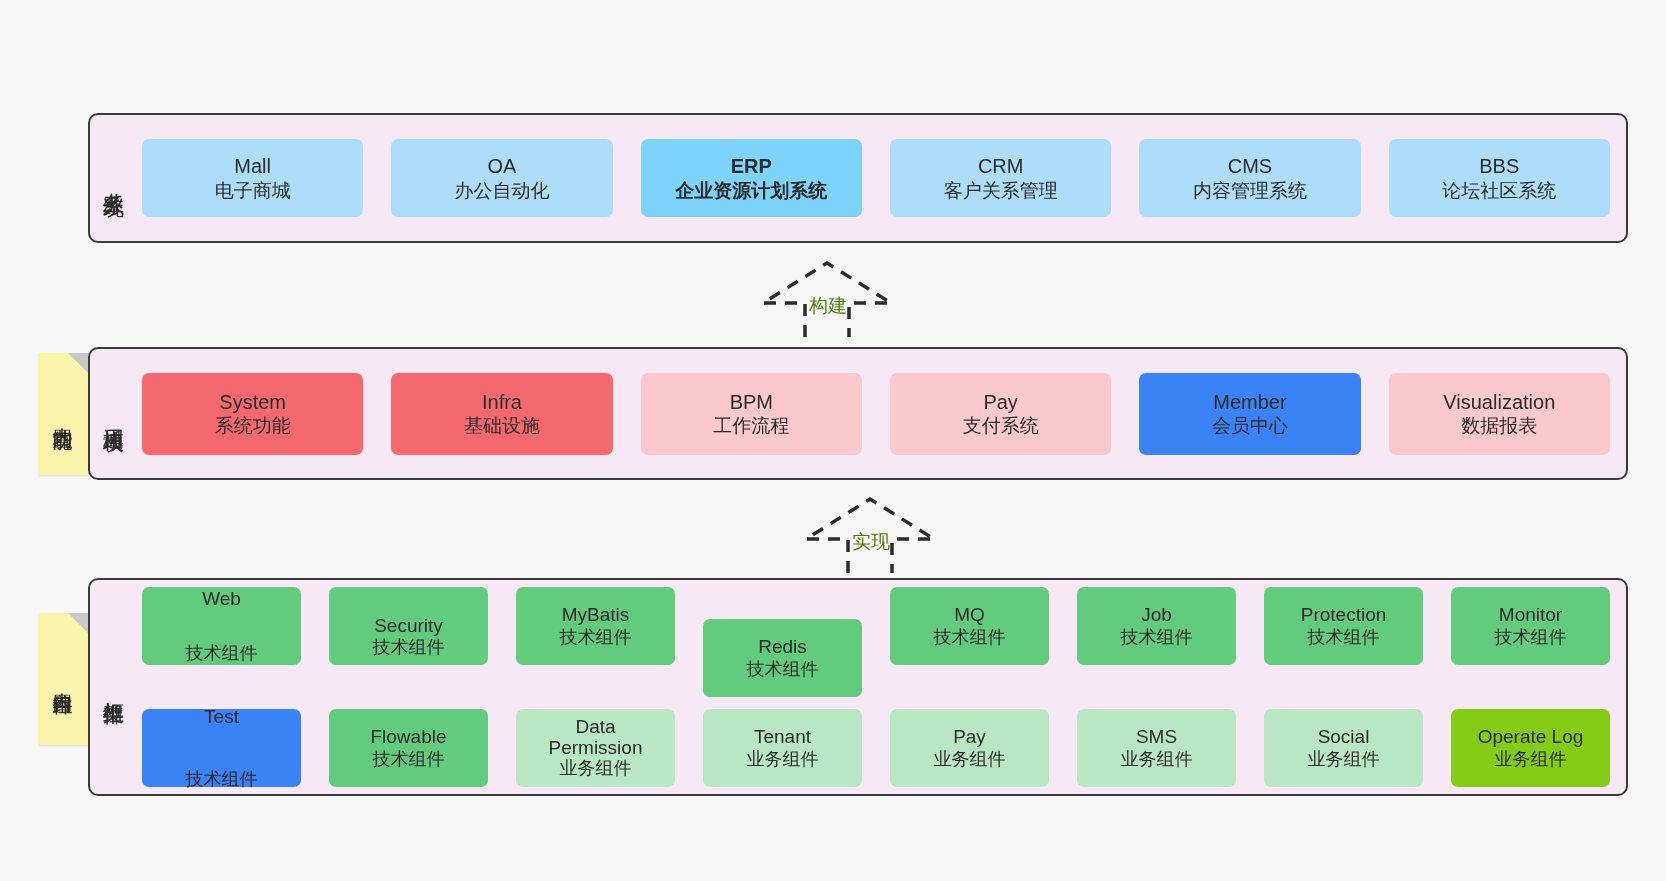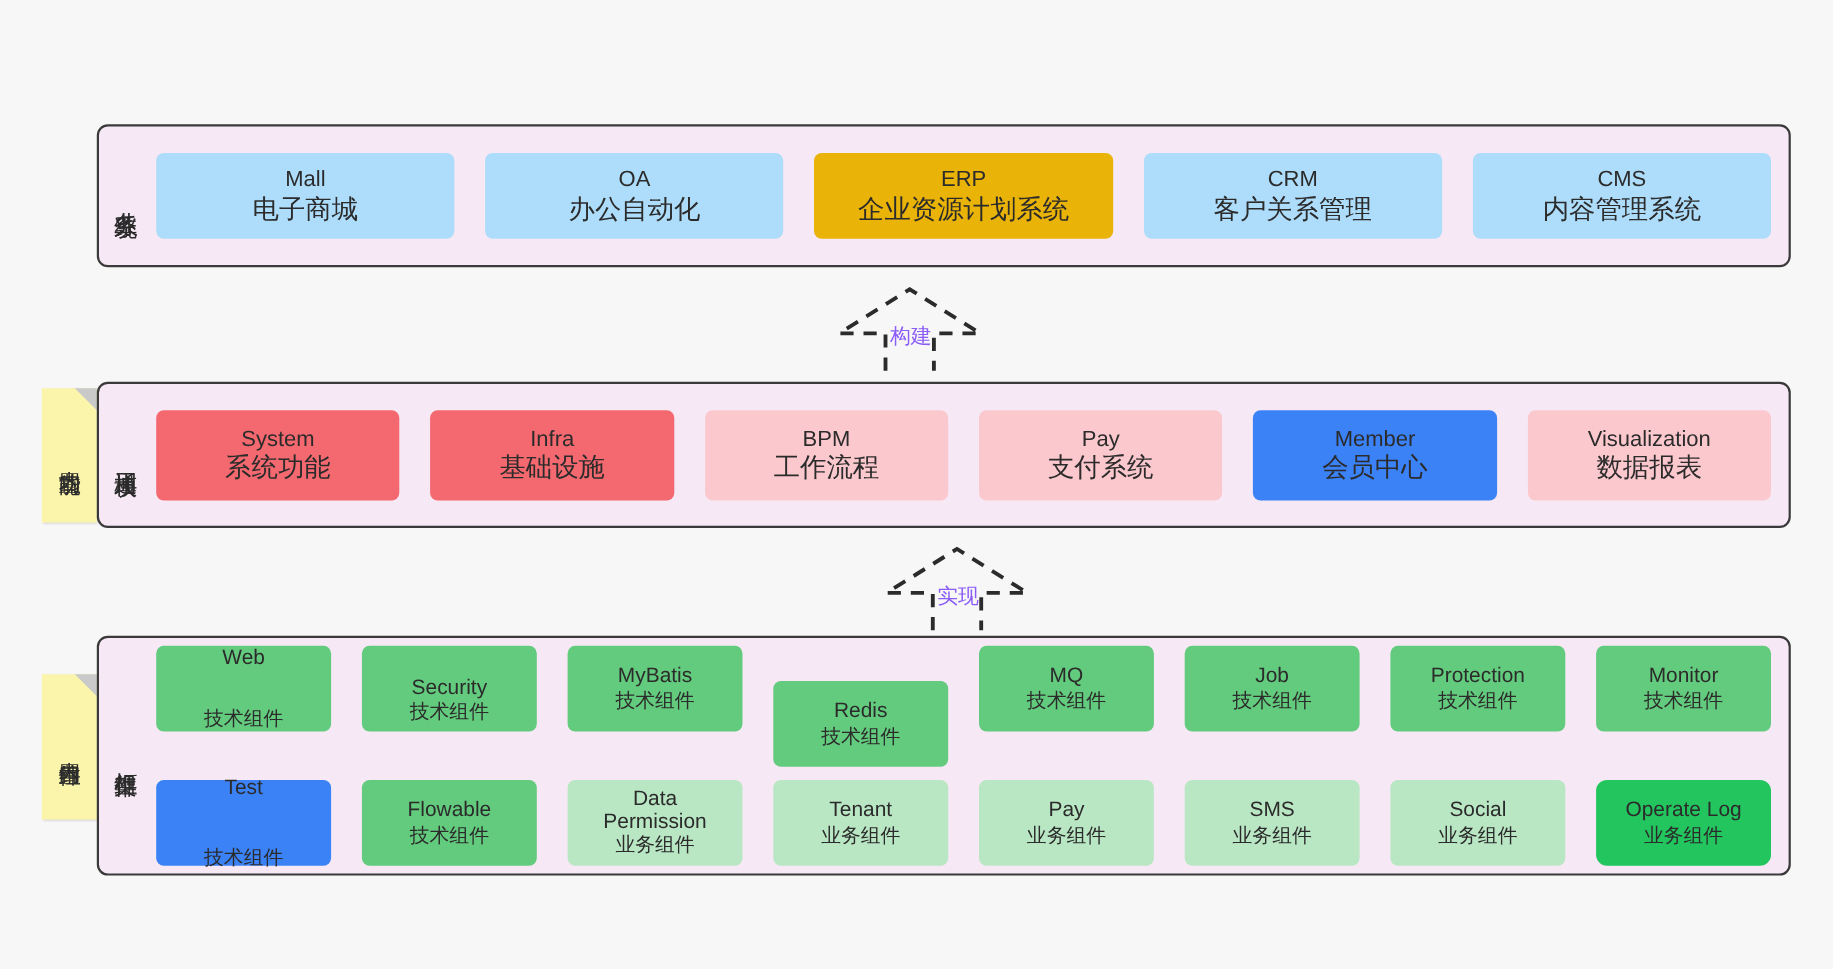--- a/index.html
+++ b/index.html
@@ -63,21 +63,21 @@
     display: flex;
     flex-direction: column;
     align-items: center;
     justify-content: center;
     text-align: center;
     color: #2b2b2b;
     padding: 6px 4px;
     line-height: 1.22;
   }
   .node .t-en { font-size: 20px; }
-  .node .t-cn { font-size: 24px; }
+  .node .t-cn { font-size: 19px; }
   .node.small .t-en { font-size: 19px; }
   .node.small .t-cn { font-size: 18px; }
 
   .h-biz   { height: 78px; }
   .h-mod   { height: 82px; }
   .h-comp  { height: 78px; }
 
   
   .sticky {
     position: absolute;
@@ -103,21 +103,21 @@
     border-top: 20px solid #c9c9c9;
     border-left: 20px solid transparent;
   }
 
   
   .arrow { position: absolute; }
   .arrow svg { display: block; overflow: visible; }
   .arrow-label {
     position: absolute;
     font-size: 19px;
-    color: #8b5cf6;
+    color: #4d7c0f;
     white-space: nowrap;
     background: transparent;
   }
 </style>
 </head>
 <body>
 
 <div id="canvas">
 
   <div class="layer" id="layer-business" style="left:88px; top:113px; width:1540px; height:130px;">
@@ -125,31 +125,35 @@
     <div class="layer-body">
       <div class="row six">
         <div class="node h-biz" style="background:#aeddfb;">
           <span class="t-en">Mall</span>
           <span class="t-cn">电子商城</span>
         </div>
         <div class="node h-biz" style="background:#aeddfb;">
           <span class="t-en">OA</span>
           <span class="t-cn">办公自动化</span>
         </div>
-        <div class="node h-biz" style="background:#eab308;">
+        <div class="node h-biz" style="background:#7dd3fc;font-weight:bold;">
           <span class="t-en">ERP</span>
           <span class="t-cn">企业资源计划系统</span>
         </div>
         <div class="node h-biz" style="background:#aeddfb;">
           <span class="t-en">CRM</span>
           <span class="t-cn">客户关系管理</span>
         </div>
         <div class="node h-biz" style="background:#aeddfb;">
           <span class="t-en">CMS</span>
           <span class="t-cn">内容管理系统</span>
+        </div>
+        <div class="node h-biz" style="background:#aeddfb;">
+          <span class="t-en">BBS</span>
+          <span class="t-cn">论坛社区系统</span>
         </div>
       </div>
     </div>
   </div>
 
   <div class="arrow" style="left:757px; top:259px; width:140px; height:80px;">
     <svg width="140" height="80" viewBox="0 0 140 80">
       <path d="M 48 78 L 48 44 L 6 44 L 70 4 L 134 44 L 92 44 L 92 78" fill="none" stroke="#2b2b2b" stroke-width="3.5" stroke-dasharray="12 9" stroke-linejoin="miter" stroke-linecap="butt"></path>
     </svg>
     <div class="arrow-label" style="left:52px; top:34px;">构建</div>
@@ -259,21 +263,21 @@
           <span class="t-cn">业务组件</span>
         </div>
         <div class="node small h-comp" style="background:#b9e7c4;text-align:right;">
           <span class="t-en">SMS</span>
           <span class="t-cn">业务组件</span>
         </div>
         <div class="node small h-comp" style="background:#b9e7c4;">
           <span class="t-en">Social</span>
           <span class="t-cn">业务组件</span>
         </div>
-        <div class="node small h-comp" style="background:#22c55e;border-radius:10px;">
+        <div class="node small h-comp" style="background:#84cc16;">
           <span class="t-en">Operate Log</span>
           <span class="t-cn">业务组件</span>
         </div>
       </div>
 
     </div>
   </div>
 
 </div>
 

